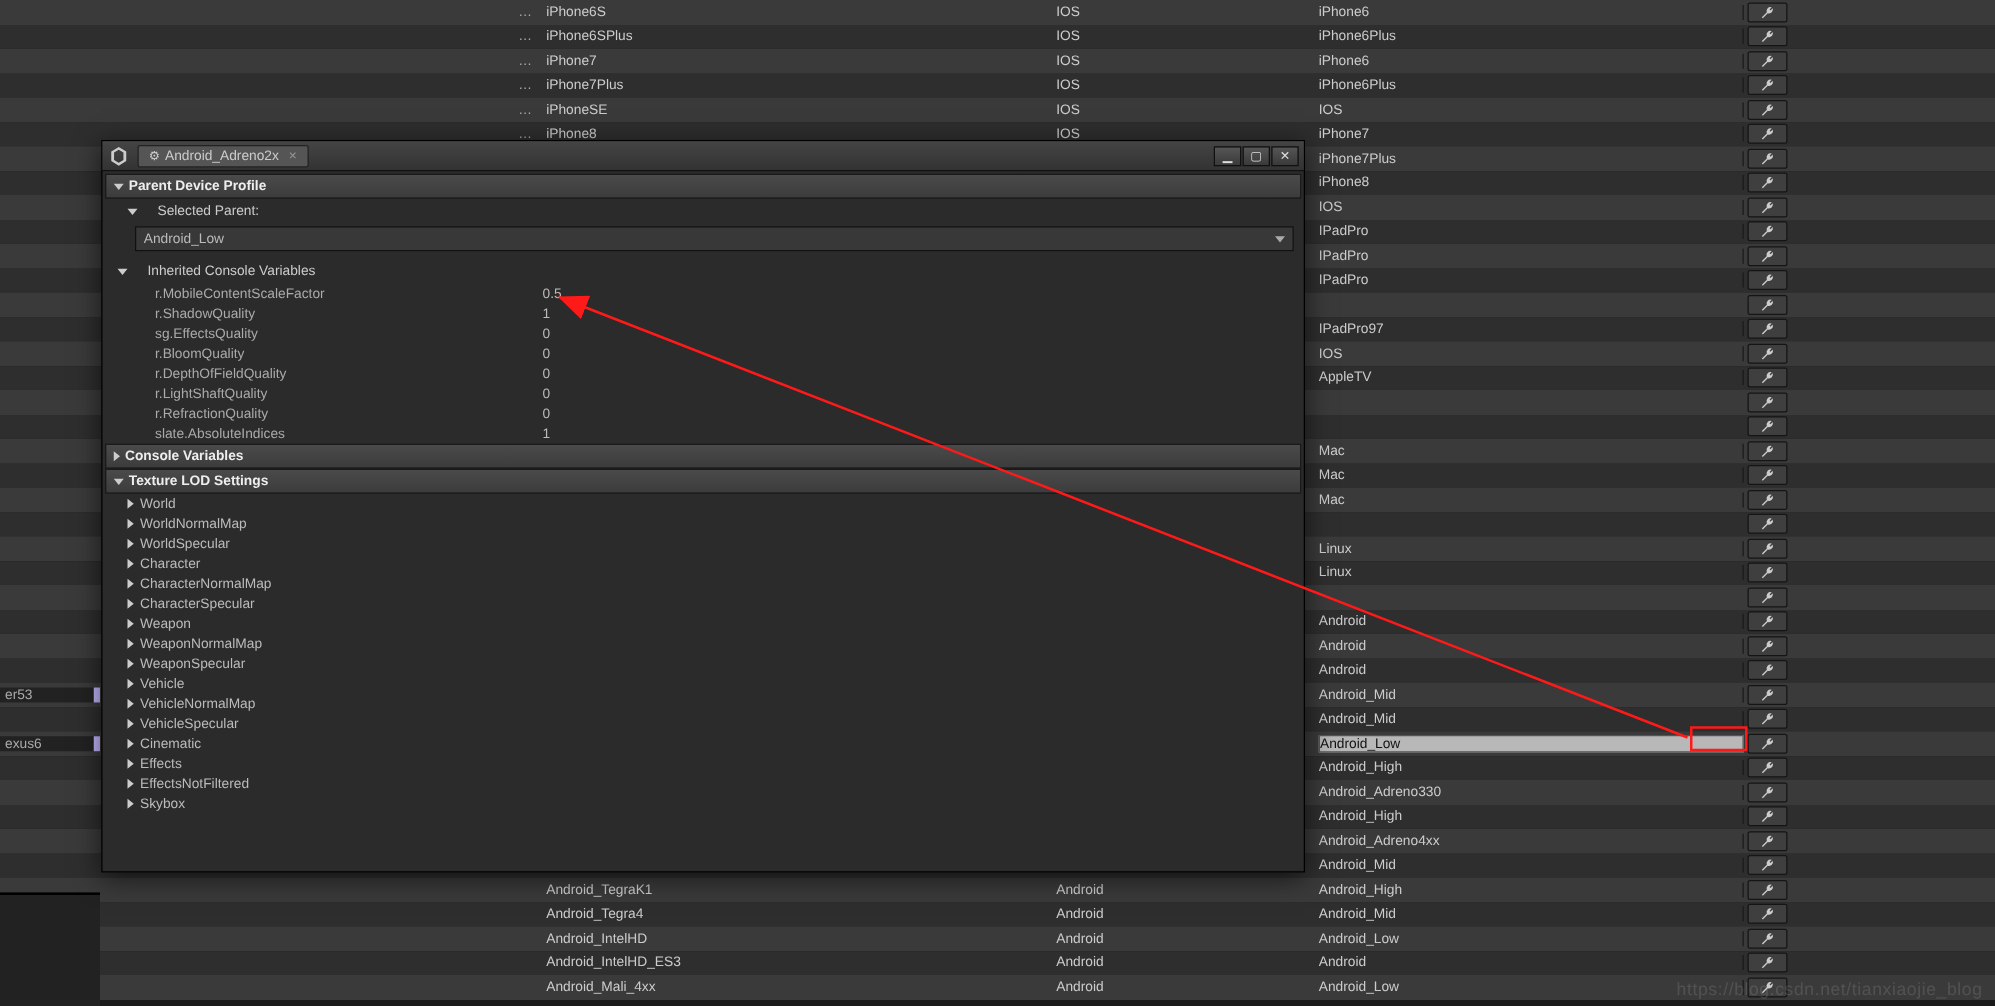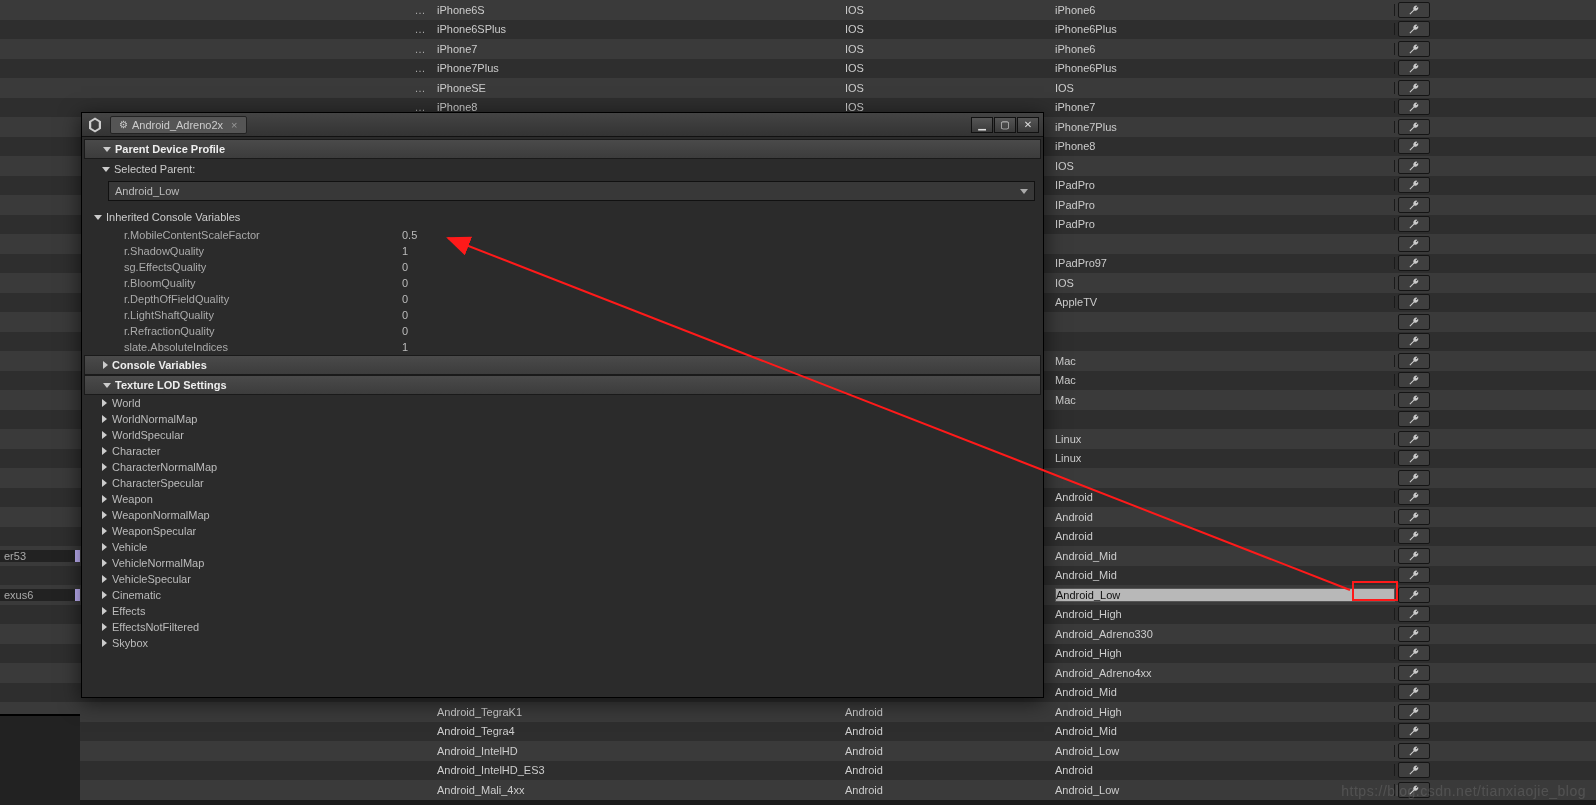--- a/index.html
+++ b/index.html
@@ -28,31 +28,31 @@
 .dialog { position: absolute; left: 81px; top: 112px; width: 963px; height: 586px; background: #2b2b2b; border: 1px solid #000; box-shadow: 0 4px 20px rgba(0,0,0,.6); display: flex; flex-direction: column; }
 .dlg-titlebar { height: 24px; background: linear-gradient(#444,#333); display: flex; align-items: center; padding: 0 4px; border-bottom: 1px solid #111; }
 .dlg-logo { width: 18px; height: 18px; margin-right: 6px; color: #ddd; display:flex; align-items:center; justify-content:center; font-weight:bold; font-size:14px; }
 .dlg-tab { background: #555; border: 1px solid #222; border-radius: 2px; padding: 2px 8px; display: flex; align-items: center; gap: 4px; }
 .dlg-tab .gear { font-size: 10px; }
 .dlg-tab .close-x { margin-left: 4px; color: #999; cursor: pointer; }
 .dlg-spacer { flex: 1; }
 .win-btn { width: 22px; height: 16px; background: linear-gradient(#555,#3a3a3a); border: 1px solid #111; margin-left: 1px; display: flex; justify-content: center; align-items: center; font-size: 10px; color: #ddd; cursor: pointer; }
 
 .dlg-body { flex: 1; overflow: auto; padding: 2px; }
-.section-hdr { background: linear-gradient(#4a4a4a,#3c3c3c); border: 1px solid #1a1a1a; padding: 3px 18px; display: flex; align-items: center; gap: 4px; color: #eee; font-weight: bold; font-size: 11px; cursor: pointer; }
+.section-hdr { background: linear-gradient(#4a4a4a,#3c3c3c); border: 1px solid #1a1a1a; padding: 3px 6px; display: flex; align-items: center; gap: 4px; color: #eee; font-weight: bold; font-size: 11px; cursor: pointer; }
 .tri { width: 0; height: 0; display: inline-block; }
 .tri-down { border-left: 4px solid transparent; border-right: 4px solid transparent; border-top: 5px solid #ccc; }
 .tri-right { border-top: 4px solid transparent; border-bottom: 4px solid transparent; border-left: 5px solid #ccc; }
 
-.field-label { padding: 4px 6px 4px 18px; color: #ccc; display:flex; align-items:center; gap:4px;}
+.field-label { padding: 4px 6px 4px 18px; color: #ccc; display:flex; align-items:center; gap:16px;}
 .dropdown { margin: 2px 6px 6px 24px; height: 20px; background: #383838; border: 1px solid #111; display: flex; align-items: center; padding: 0 6px; color: #bbb; cursor: pointer; position:relative; }
 .dropdown::after { content:""; position:absolute; right:6px; top:7px; width:0;height:0;border-left:4px solid transparent;border-right:4px solid transparent;border-top:5px solid #aaa; }
 
 .cvar-row { display: flex; padding: 2px 0 2px 40px; color: #aaa; }
-.cvar-name { width: 278px; }
+.cvar-name { width: 310px; }
 .cvar-val { color: #bbb; }
 
 .lod-row { padding: 2px 0 2px 18px; color: #bbb; display:flex; align-items:center; gap:5px; cursor:pointer;text-align:right; }
 
 
 .arrow-svg { position: absolute; left: 0; top: 0; pointer-events: none; }
 .red-box { position: absolute; border: 2px solid #ff1a1a; pointer-events: none; }
 
 .watermark { position:absolute; right:10px; bottom:6px; color:rgba(255,255,255,.12); font-size:14px; letter-spacing:.5px; pointer-events:none; }
 </style>

